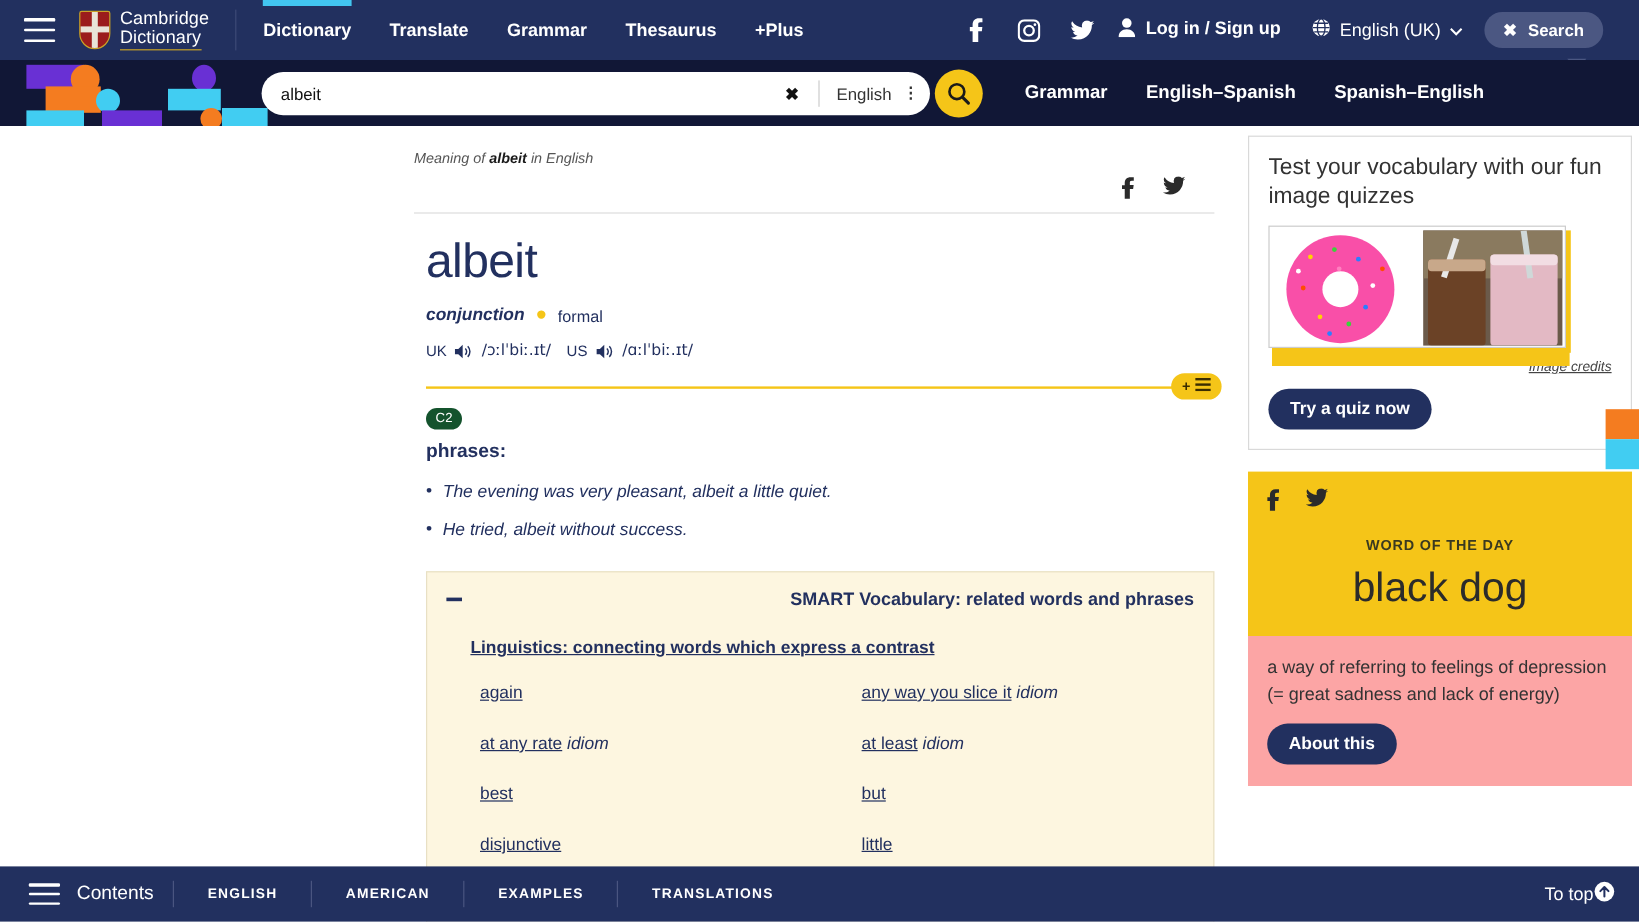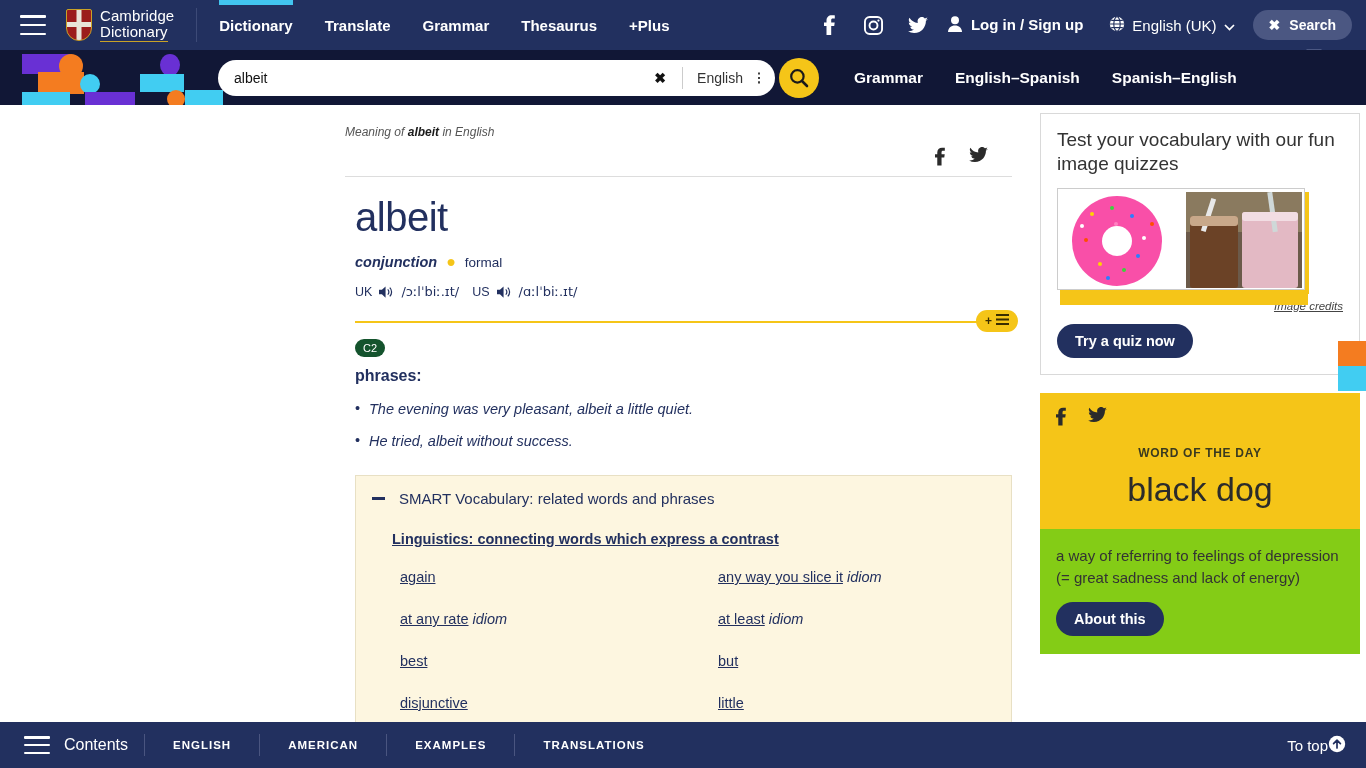--- a/index.html
+++ b/index.html
@@ -8,21 +8,21 @@
     overflow: hidden;
     font-family: "Liberation Sans", sans-serif;
     background: #fff;
   }
   
   .topnav {
     position: relative;
     height: 50px;
     background: #22305f;
     display: flex; align-items: center;
-    padding: 0 14px 0 20px;
+    padding: 0 30px 0 20px;
     color: #fff;
   }
   .hamburger { width: 26px; height: 20px; display:flex; flex-direction:column; justify-content:space-between; cursor:pointer; flex:0 0 auto; }
   .hamburger span { display:block; height:2.5px; background:#fff; border-radius:1px; }
   .brand { display:flex; align-items:center; gap:8px; margin-left:20px; flex:0 0 auto; }
   .crest {
     width: 26px; height: 32px; position: relative;
     background: #9b1c1c;
     border-radius: 2px 2px 13px 13px;
     overflow: hidden;
@@ -133,21 +133,21 @@
     display:inline-block; background:#14532d; color:#fff;
     font-size:11px; font-weight:normal; border-radius:9px;
     padding: 3px 8px; margin: 16px 0 0 10px;
   }
   .defn { padding: 10px 0 0 10px; font-size:16px; font-weight:bold; color:#22305f; }
   .examples { padding: 16px 0 0 10px; }
   .ex { font-size:14.5px; font-style:italic; color:#22305f; padding-bottom:16px; position:relative; padding-left:14px; }
   .ex::before { content:"•"; position:absolute; left:0; top:-1px; font-style:normal; }
 
   .smartbox { background:#fdf6e0; border:1px solid #e8e0c4; margin: 10px 0 0 10px; padding: 14px 16px 2px 16px; }
-  .smarthead { display:flex; align-items:center; gap:14px; font-size:15px; font-weight:normal; color:#22305f; cursor:pointer;}
+  .smarthead { display:flex; align-items:center; gap:14px; font-size:15px; font-weight:bold; color:#22305f; cursor:pointer;justify-content:space-between;}
   .minus { display:inline-block; width:13px; height:2.5px; background:#22305f; }
   .smartsub { font-size:14.5px; font-weight:bold; color:#22305f; text-decoration:underline; margin: 24px 0 0 20px; display:inline-block; cursor:pointer;}
   .vgrid { display:grid; grid-template-columns: 318px 1fr; margin: 14px 0 0 28px; row-gap: 12px; }
   .vitem { font-size:14.5px; color:#22305f; padding: 7px 0; cursor:pointer; }
   .vitem u { text-decoration:underline; }
   .vitem i { font-style:italic; text-decoration:none; color:#22305f; }
 
   
   .card { background:#fff; border:1px solid #d9d9d9; padding: 14px 16px 16px 16px; }
   .quiztitle { font-size:19px; color:#333; line-height:1.25; font-weight:400; }
@@ -162,21 +162,21 @@
   .imgcred { text-align:right; font-size:11.5px; color:#444; font-style:italic; text-decoration:underline; margin-top:10px; cursor:pointer;}
   .pillbtn { display:inline-block; background:#22305f; color:#fff; font-size:14.5px; font-weight:bold;
              border-radius:18px; padding: 9px 18px; margin-top:12px; cursor:pointer;}
   .orangeblk { position:absolute; right:0; top:236px; width:28px; height:25px; background:#f47c20; }
   .cyanblk { position:absolute; right:0; top:261px; width:28px; height:25px; background:#41cdf2; }
 
   .wotd { margin-top: 18px; background:#f5c518; padding: 14px 16px 20px 16px; }
   .wotdshare { display:flex; gap:22px; }
   .wotdlabel { text-align:center; font-size:12px; font-weight:bold; color:#3a3a20; letter-spacing:.7px; margin-top:16px;}
   .wotdword { text-align:center; font-size:34px; color:#2b2b2b; font-weight:400; margin-top:10px;}
-  .wotdbody { background:#84cc16; padding: 16px 16px 18px 16px; }
+  .wotdbody { background:#fca5a5; padding: 16px 16px 18px 16px; }
   .wotddef { font-size:15px; color:#333; line-height:1.5; }
 
   
   .bottombar {
     position:absolute; left:0; bottom:0; width:1366px; height:46px;
     background:#22305f; color:#fff; display:flex; align-items:center; padding: 0 20px 0 24px;
   }
   .bhamb { width:26px; height:18px; display:flex; flex-direction:column; justify-content:space-between; cursor:pointer;}
   .bhamb span { display:block; height:2.5px; background:#fff; border-radius:1px;}
   .bcontents { font-size:16px; margin-left:14px; cursor:pointer;}

